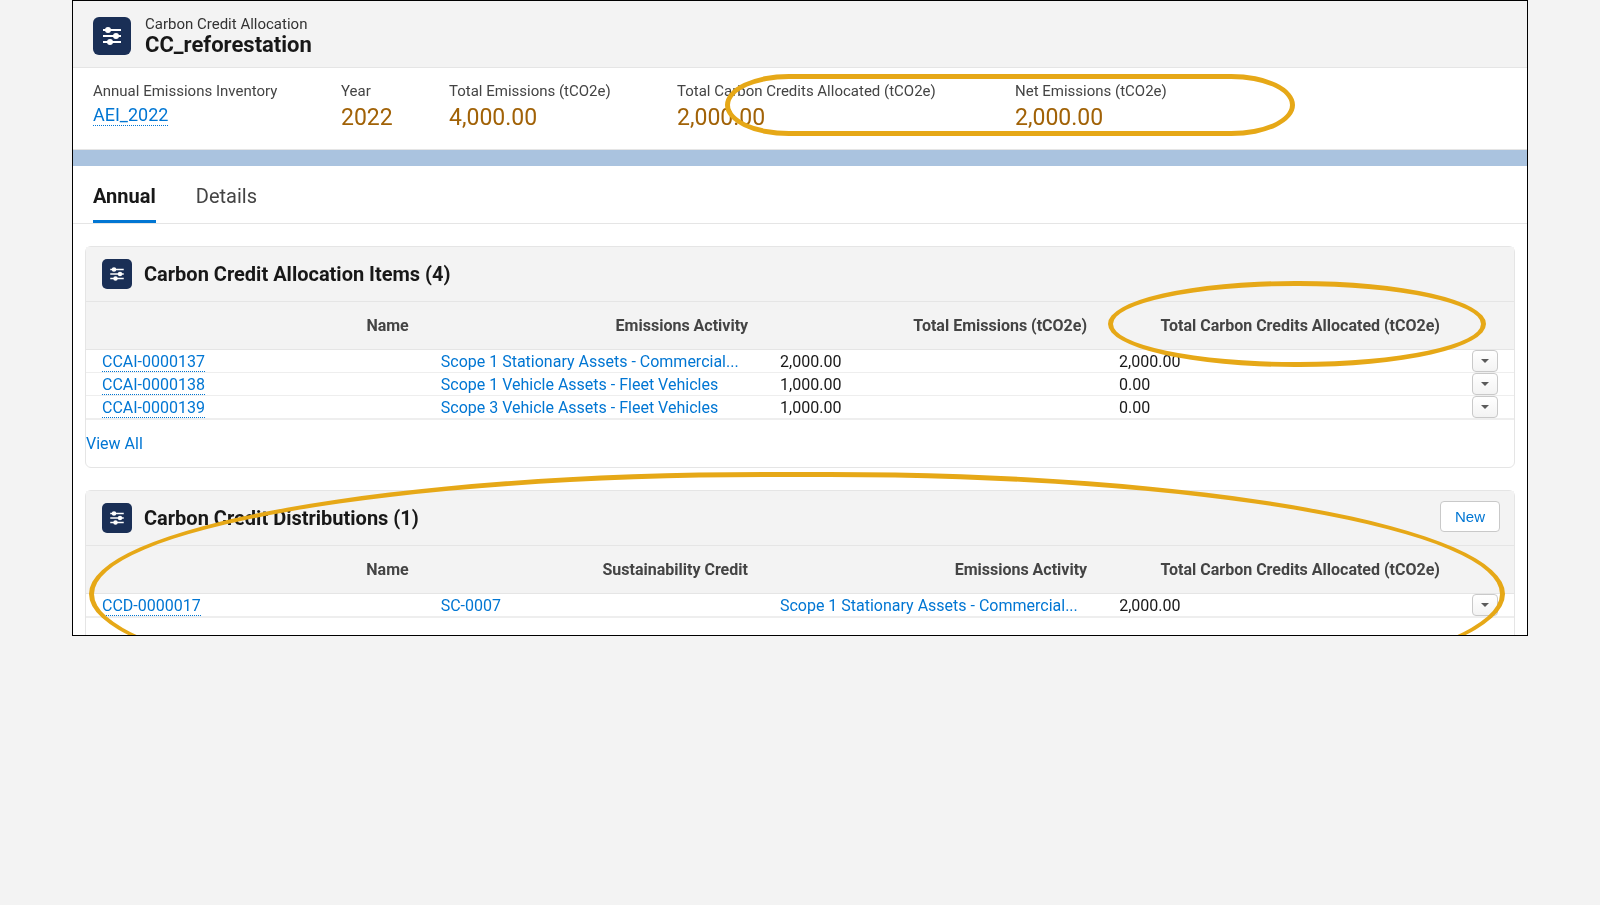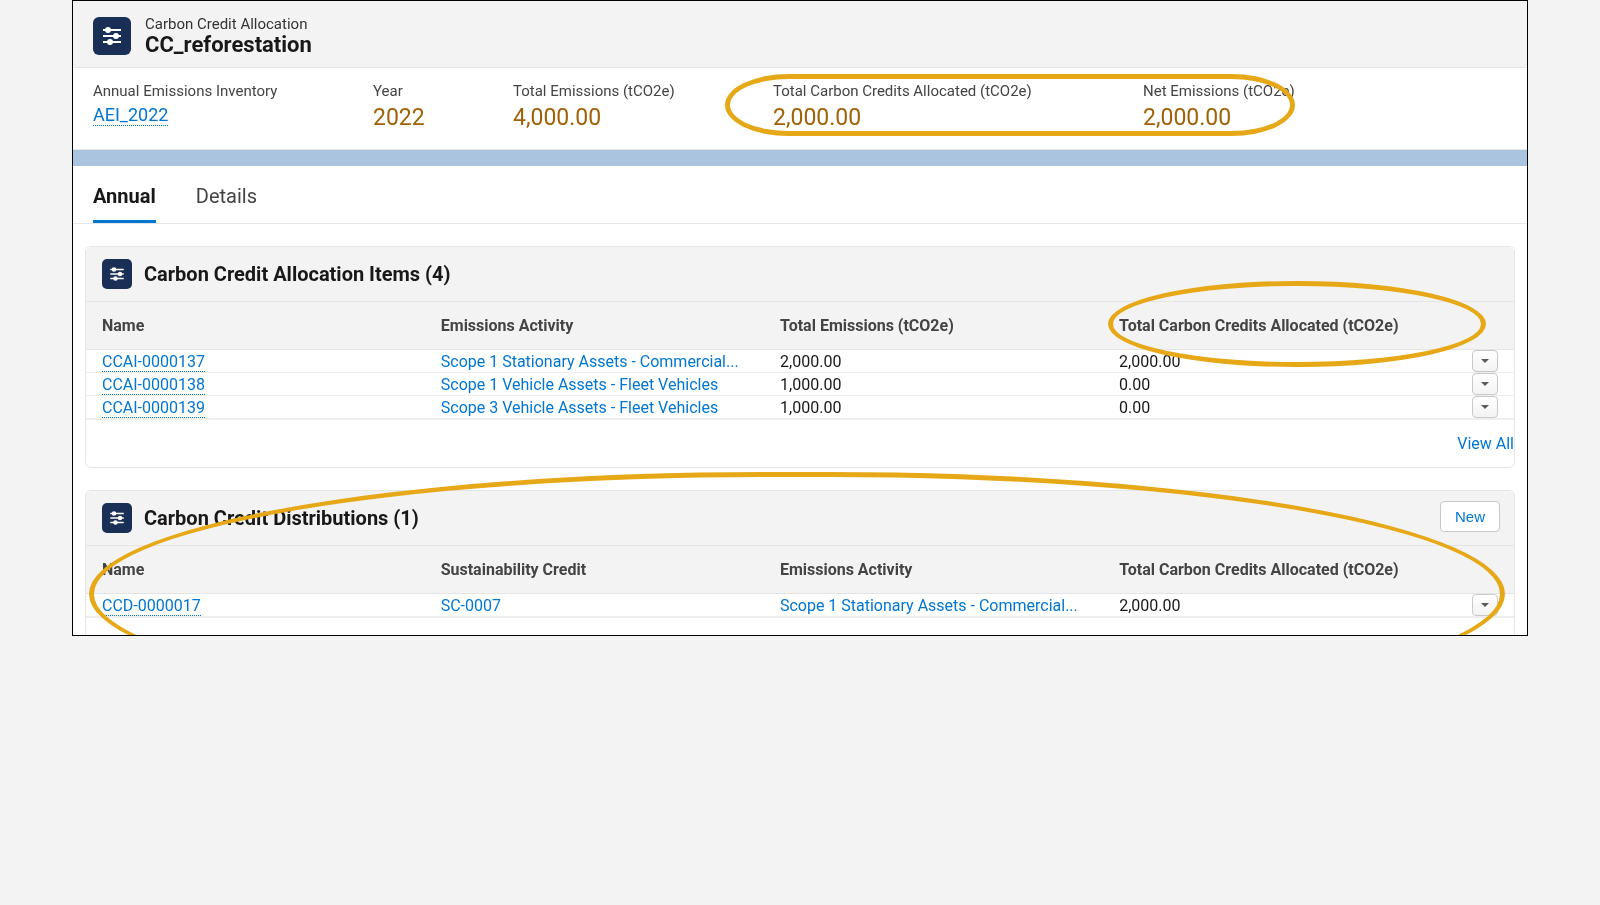--- a/index.html
+++ b/index.html
@@ -36,21 +36,21 @@
   .header-titles { display: flex; flex-direction: column; }
   .header-sub { font-size: 15px; color: #333; }
   .header-main { font-size: 22px; font-weight: 700; color: #181818; margin-top: -1px;}
   
   .highlights {
     background: #fff;
     border-top: 1px solid #e5e5e5;
     border-bottom: 1px solid #e5e5e5;
     padding: 14px 20px 18px 20px;
     display: flex;
-    gap: 80px;
+    gap: 48px;
     position: relative;
   }
   .hl-item { display: flex; flex-direction: column; gap: 4px; min-width: 120px;}
   .hl-label { font-size: 15px; color: #444; }
   .hl-value { font-size: 23px; color: #a16207; }
   .hl-link { font-size: 18px; color: #0176d3; text-decoration: none; border-bottom: 1px dotted #0176d3; width: fit-content;}
   .highlight-oval-1 {
     position: absolute;
     left: 652px; top: 6px;
     width: 570px; height: 62px;
@@ -106,21 +106,21 @@
   .card-icon svg { width: 18px; height: 18px; }
   .card-title { font-size: 20px; font-weight: 700; color: #181818; }
   .card-header .btn-new {
     position: absolute; right: 14px; top: 10px;
     background: #fff; border: 1px solid #c9c9c9; border-radius: 4px;
     padding: 6px 14px; color: #0176d3; font-size: 15px; cursor: pointer;
   }
   
   table { width: 100%; border-collapse: collapse; }
   thead th {
-    text-align: left;
+    text-align: right;
     font-size: 16px; font-weight: 700; color: #444;
     padding: 14px 16px;
     background: #f3f3f3;
     border-bottom: 1px solid #e5e5e5;
   }
   tbody td {
     padding: 0 16px;
     border-bottom: 1px solid #eee;
     font-size: 16px;
     vertical-align: middle;
@@ -130,21 +130,21 @@
   .link-plain { color: #0176d3; text-decoration: none; }
   .row-menu {
     width: 26px; height: 22px;
     border: 1px solid #c9c9c9; border-radius: 4px;
     background: linear-gradient(#fff,#f3f3f3);
     display: inline-flex; align-items: center; justify-content: center;
     cursor: pointer;
   }
   .row-menu svg { width: 10px; height: 10px; fill:#5a5a5a; }
   .view-all {
-    text-align: right;
+    text-align: left;
     padding: 14px 0;
     color: #0176d3;
     font-size: 16px;
     cursor: pointer;
     border-top: 1px solid #eee;
   }
   .highlight-oval-2 {
     position: absolute;
     left: 1022px; top: 34px;
     width: 378px; height: 86px;

